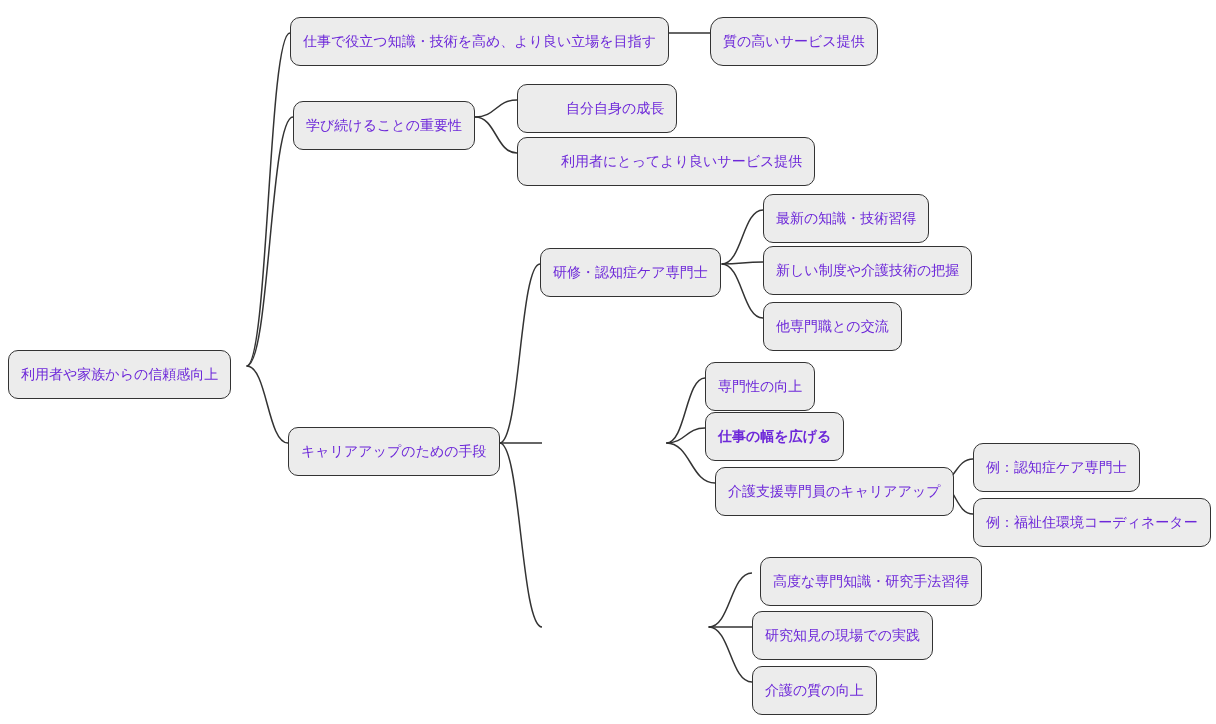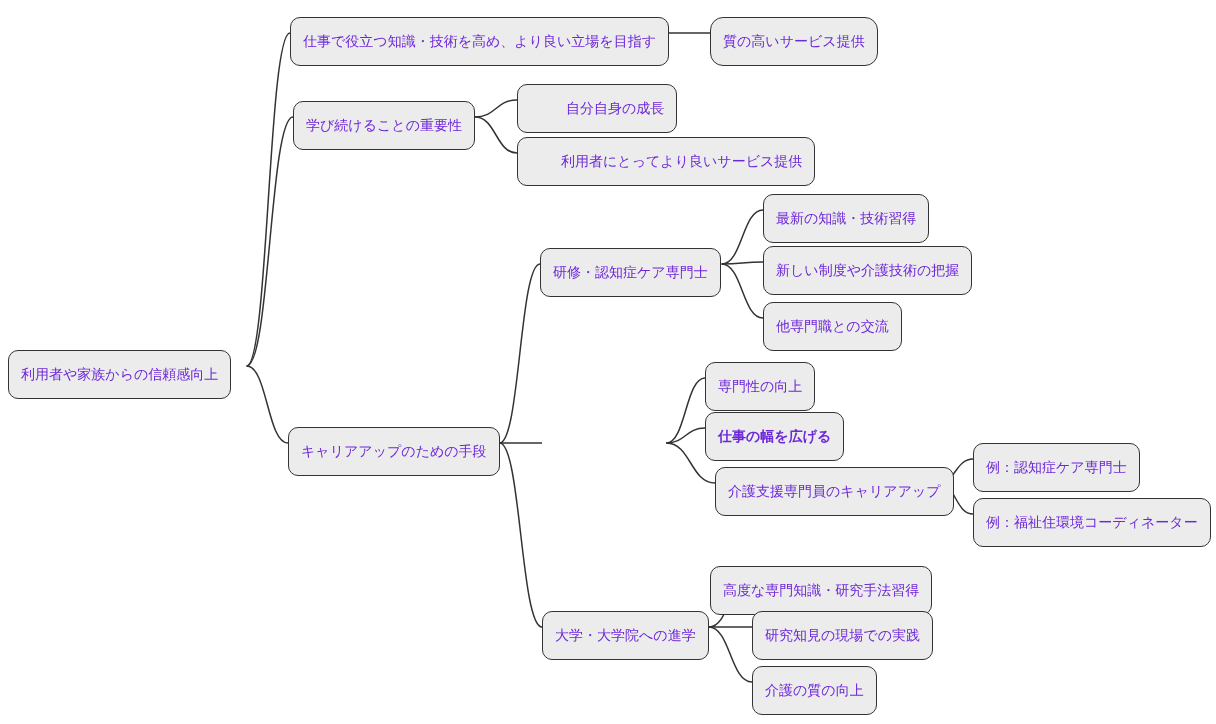--- a/index.html
+++ b/index.html
@@ -81,37 +81,36 @@
 
   <div class="node" style="left:710px; top:17px;border-radius:13px;">質の高いサービス提供</div>
 
   <div class="node" style="left:517px; top:84px;padding-left:48px;">自分自身の成長</div>
 
   <div class="node" style="left:517px; top:137px;padding-left:43px;">利用者にとってより良いサービス提供</div>
 
   <div class="node" style="left:540px; top:248px;">研修・認知症ケア専門士</div>
 
 
-  <div class="node" style="left:542px; top:611px;">大学・大学院への進学</div>
 
   <div class="node" style="left:763px; top:194px;">最新の知識・技術習得</div>
 
   <div class="node" style="left:763px; top:246px;text-align:center;">新しい制度や介護技術の把握</div>
 
   <div class="node" style="left:763px; top:302px;">他専門職との交流</div>
 
   <div class="node" style="left:705px; top:362px;">専門性の向上</div>
 
   <div class="node" style="left:705px; top:412px;font-weight:bold;">仕事の幅を広げる</div>
 
   <div class="node" style="left:715px; top:467px;">介護支援専門員のキャリアアップ</div>
 
   <div class="node" style="left:973px; top:443px;">例：認知症ケア専門士</div>
 
   <div class="node" style="left:973px; top:498px;">例：福祉住環境コーディネーター</div>
 
-  <div class="node" style="left:710px; top:557px;margin-top:9px;">高度な専門知識・研究手法習得</div>
+  <div class="node" style="left:760px; top:557px;">高度な専門知識・研究手法習得</div>
 
   <div class="node" style="left:752px; top:611px;">研究知見の現場での実践</div>
 
   <div class="node" style="left:752px; top:666px;">介護の質の向上</div>
 
 </div>
 
 </body></html>

